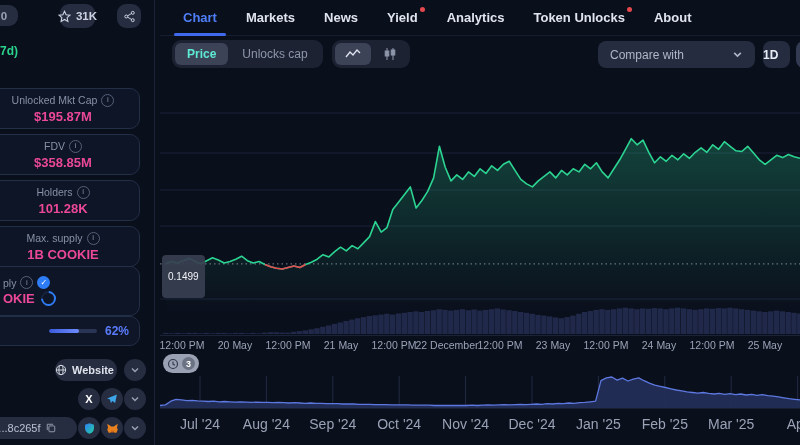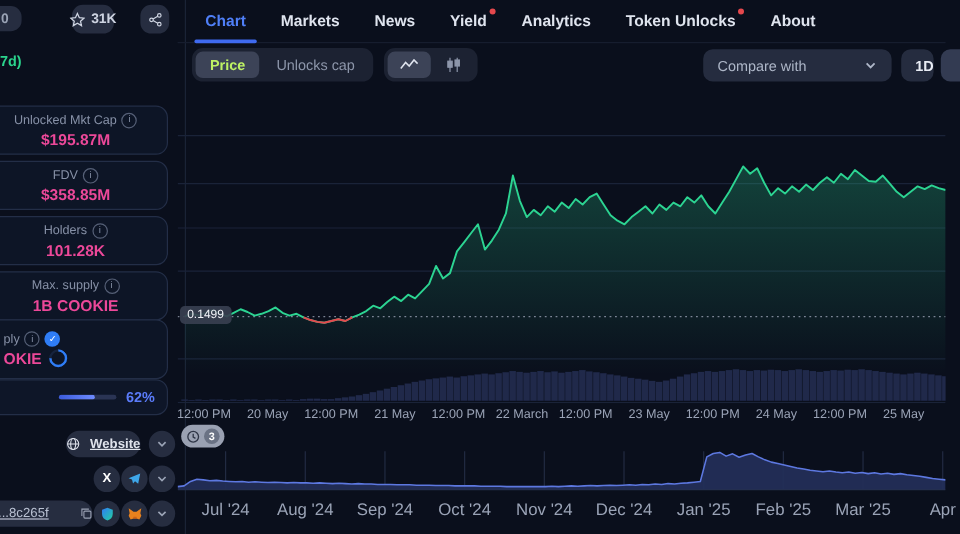--- a/index.html
+++ b/index.html
@@ -25,49 +25,49 @@
   .spinner{width:11px;height:11px;border:2.5px solid #2f7df6;border-left-color:#16233e;border-radius:50%;
            display:inline-block;transform:rotate(45deg);}
   .progresscard{top:316px;height:30px;flex-direction:row;justify-content:flex-end;gap:8px;padding-right:10px;
                 background:#0e1628;}
   .ptrack{width:48px;height:4px;border-radius:2px;background:#2a3454;overflow:hidden;}
   .pfill{height:100%;border-radius:2px;background:linear-gradient(90deg,#3b5bdb,#6e8bff);}
   .ppct{font-size:12px;font-weight:bold;color:#5b7cfa;}
   .roundbtn{position:absolute;width:22px;height:22px;border-radius:50%;background:#262d40;
             display:flex;align-items:center;justify-content:center;cursor:pointer;}
   .linkpill{position:absolute;display:flex;align-items:center;gap:5px;background:#262d40;border-radius:12px;
-            color:#dfe3ec;font-size:11px;font-weight:bold;justify-content:space-between;cursor:pointer;text-decoration:underline;}
+            color:#dfe3ec;font-size:11px;font-weight:bold;justify-content:flex-start;cursor:pointer;}
   .webpill{left:55px;top:359px;width:62px;height:22px;}
   .ctrpill{left:-20px;top:417px;width:97px;height:22px;color:#b9c1d2;font-weight:normal;}
   .xglyph{color:#fff;font-size:11px;font-weight:bold;}
   
-  .main{position:absolute;left:148px;top:0;width:640px;height:393px;}
+  .main{position:absolute;left:160px;top:0;width:640px;height:393px;}
   .tabs{position:absolute;left:0;top:0;width:640px;height:36px;display:flex;align-items:center;gap:29px;
         padding-left:23px;border-bottom:1px solid #161d2e;box-sizing:border-box;}
   .tab{position:relative;height:36px;display:flex;align-items:center;font-size:13px;font-weight:bold;
        color:#dfe4ee;cursor:pointer;}
   .tab.active{color:#4f7ff7;}
   .tab.active::after{content:"";position:absolute;left:-9px;right:-9px;bottom:0;height:3px;border-radius:2px;background:#3f6af0;}
   .reddot{position:absolute;right:-7px;top:7px;width:5px;height:5px;border-radius:50%;background:#e5484d;}
   .controls{position:absolute;left:0;top:40px;width:640px;height:30px;}
   .seggroup{position:absolute;display:flex;align-items:center;background:#1c2232;border-radius:9px;padding:3px;gap:2px;height:28px;box-sizing:border-box;}
   .seg{display:flex;align-items:center;justify-content:center;border-radius:6px;font-size:12px;color:#8d96aa;
        padding:0 12px;height:22px;cursor:pointer;}
-  .seg.active{background:#3c4357;color:#bef264;font-weight:bold;}
+  .seg.active{background:#3c4357;color:#5eead4;font-weight:bold;}
   .grp1{left:12px;}
   .grp2{left:172px;}
   .compare{position:absolute;right:45px;top:1px;width:157px;height:27px;background:#252c3f;border-radius:8px;
            display:flex;align-items:center;justify-content:space-between;padding:0 12px;box-sizing:border-box;
            color:#aeb7c8;font-size:12px;cursor:pointer;}
   .tfbtn{position:absolute;right:10px;top:1px;width:27px;height:27px;background:#252c3f;border-radius:8px;
-         display:flex;align-items:center;justify-content:flex-end;font-size:12px;font-weight:bold;color:#e8ecf4;cursor:pointer;}
+         display:flex;align-items:center;justify-content:flex-start;font-size:12px;font-weight:bold;color:#e8ecf4;cursor:pointer;}
   .tfpartial{position:absolute;right:-20px;top:1px;width:24px;height:27px;background:#333b52;border-radius:8px;cursor:pointer;}
   .chartwrap{position:absolute;left:0;top:80px;width:640px;height:256px;}
   .chip{position:absolute;left:2px;background:rgba(56,63,80,0.92);border-radius:4px;color:#f0f2f7;
-        font-size:10px;padding:2px 6px;z-index:3;}
+        font-size:10px;padding:16px 6px;z-index:3;}
   .xaxis{position:absolute;left:0;top:339px;width:640px;height:14px;}
   .xaxis span{position:absolute;transform:translateX(-50%);font-size:10.5px;color:#9aa3b6;white-space:nowrap;}
   .histpill{position:absolute;left:3px;top:354px;height:19px;background:#9aa1b2;border-radius:10px;
             display:flex;align-items:center;gap:3px;padding:0 4px;cursor:pointer;}
   .histnum{width:13px;height:13px;border-radius:50%;background:#6a7284;color:#fff;font-size:9px;font-weight:bold;
            display:flex;align-items:center;justify-content:center;}
   .navwrap{position:absolute;left:0;top:372px;width:640px;height:42px;}
   .navaxis{position:absolute;left:0;top:416px;width:640px;height:14px;}
   .navaxis span{position:absolute;transform:translateX(-50%);font-size:14px;color:#9aa3b6;white-space:nowrap;}
   svg{display:block;}
@@ -430,21 +430,21 @@
         </svg>
     </div>
     <div class="chip" style="top: 254.868px;">0.1499</div>
 
     <div class="xaxis">
         <span style="left: 22px;">12:00 PM</span>
         <span style="left: 75px;">20 May</span>
         <span style="left: 128px;">12:00 PM</span>
         <span style="left: 181px;">21 May</span>
         <span style="left: 234px;">12:00 PM</span>
-        <span style="left: 287px;">22 March</span>
+        <span style="left: 287px;">22 December</span>
         <span style="left: 340px;">12:00 PM</span>
         <span style="left: 393px;">23 May</span>
         <span style="left: 446px;">12:00 PM</span>
         <span style="left: 499px;">24 May</span>
         <span style="left: 552px;">12:00 PM</span>
         <span style="left: 605px;">25 May</span>
       </div>
 
     <div class="histpill">
       <span>

